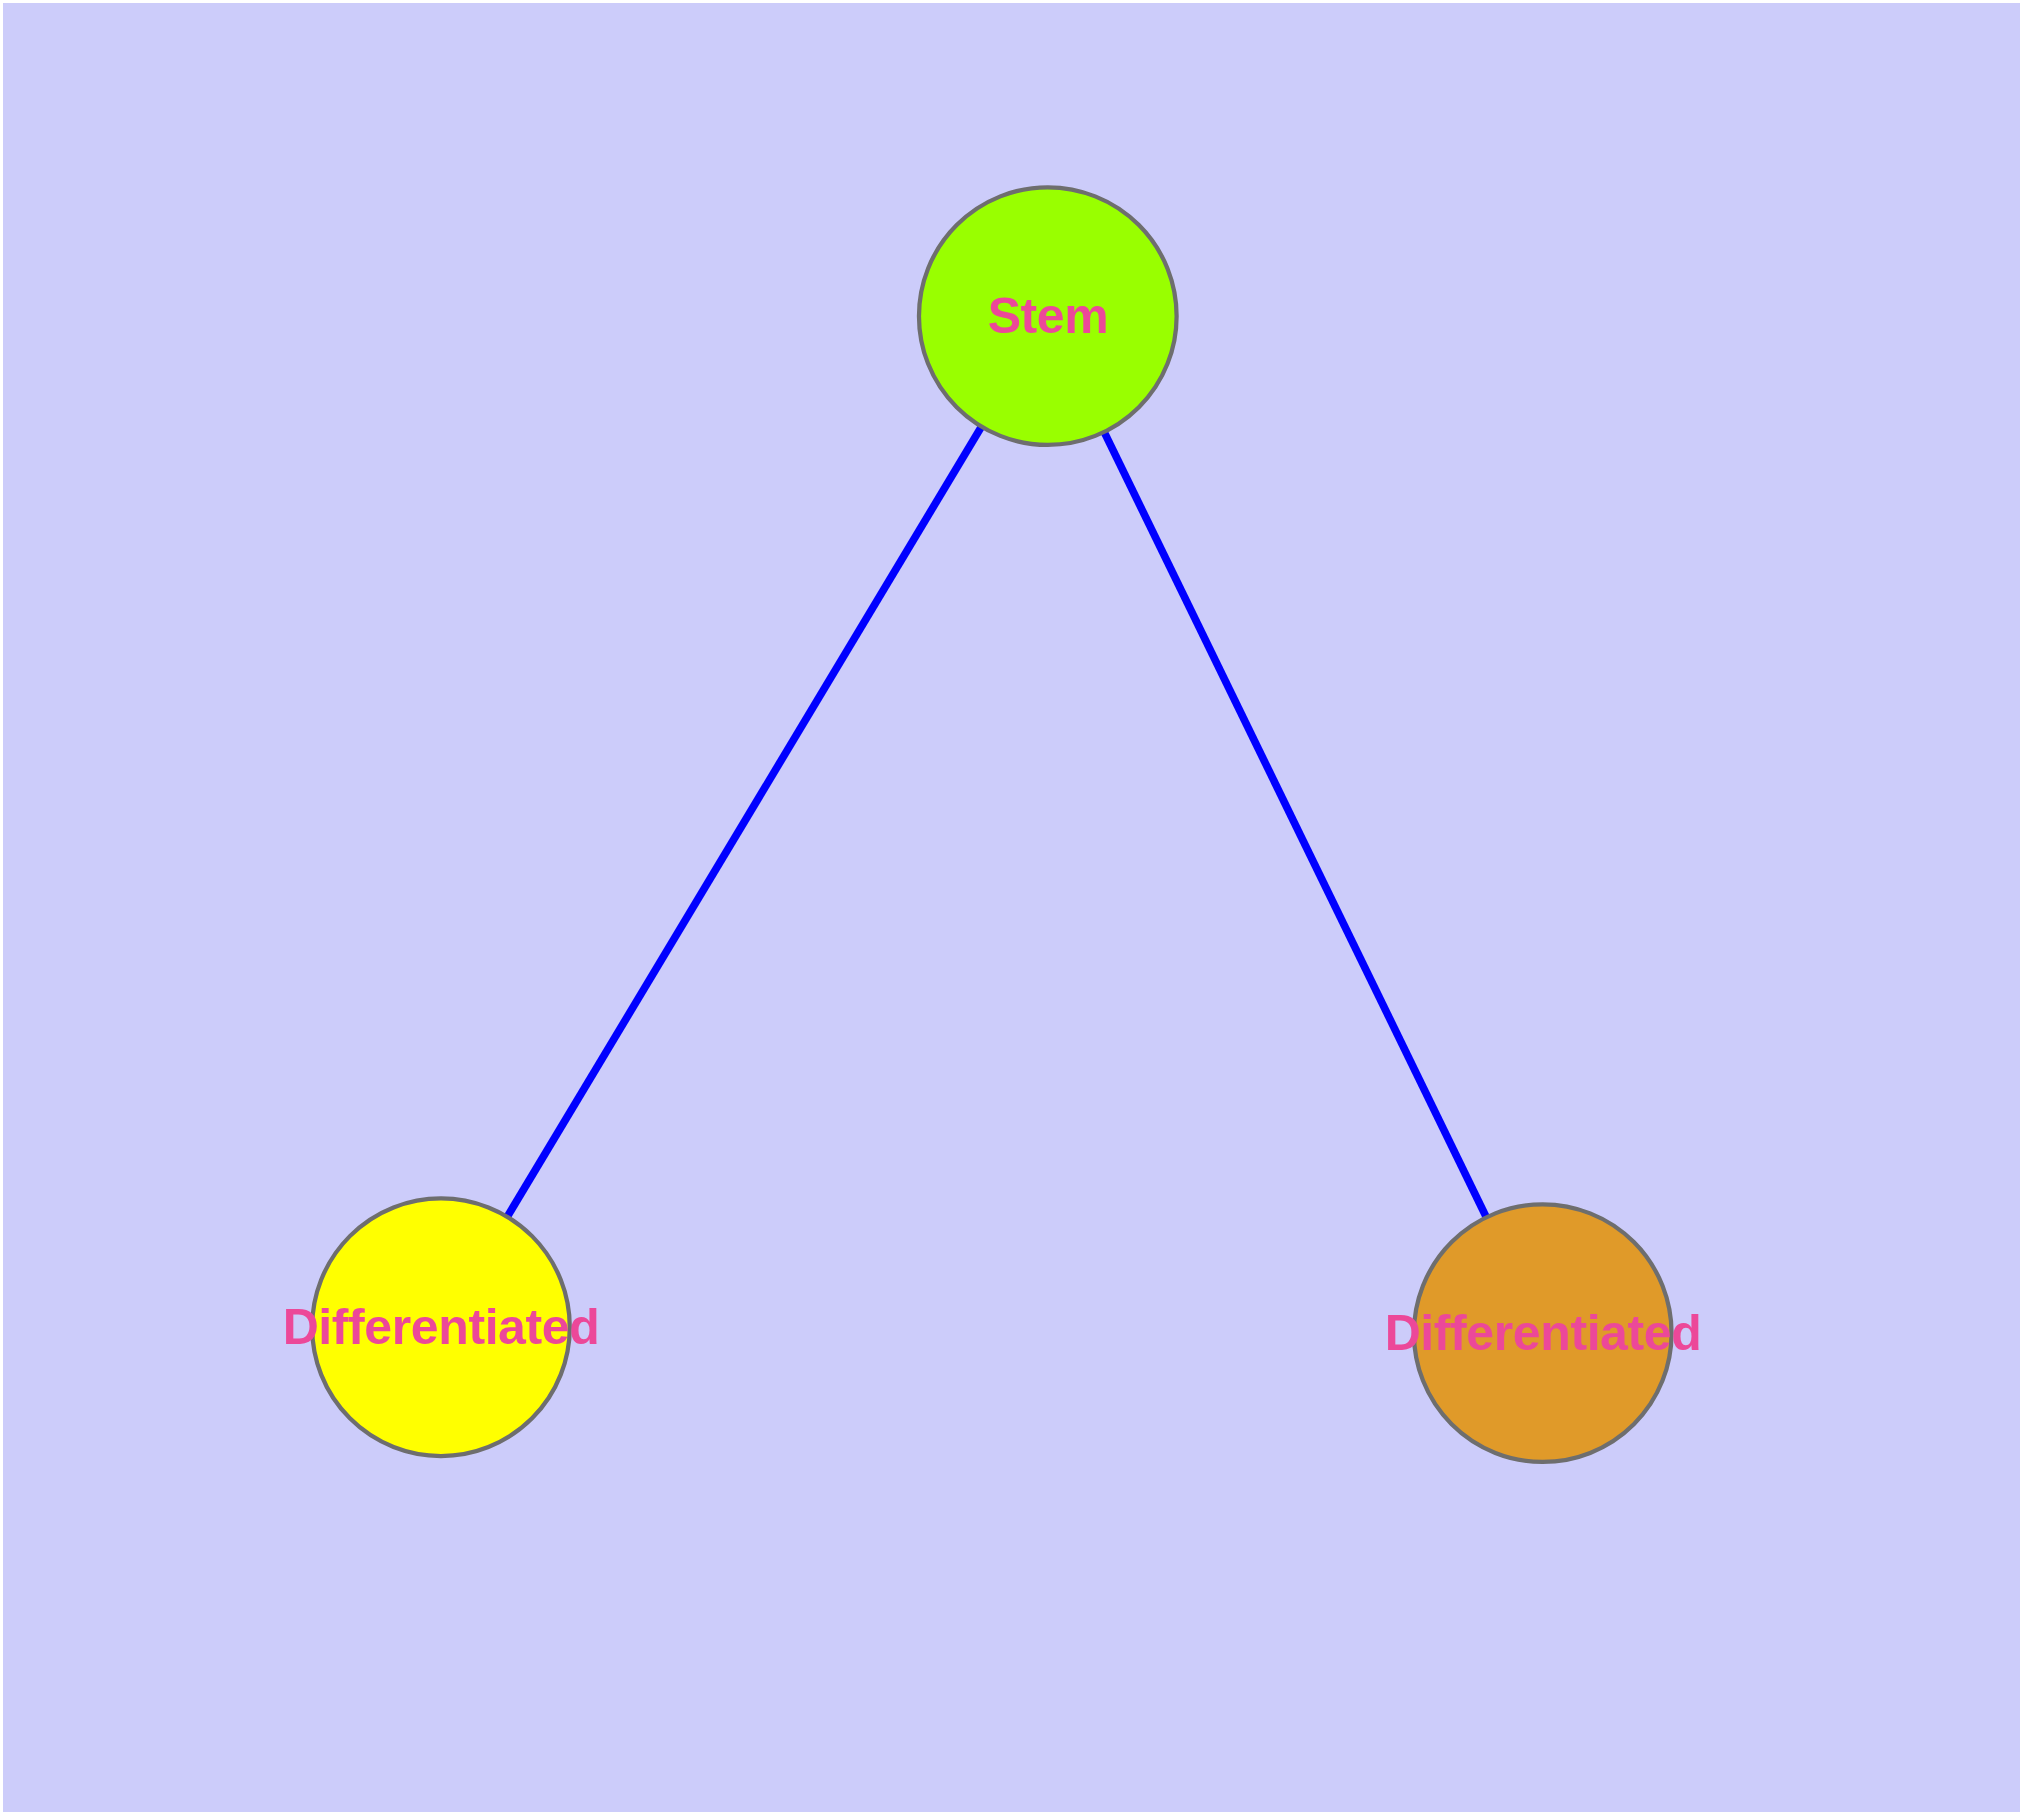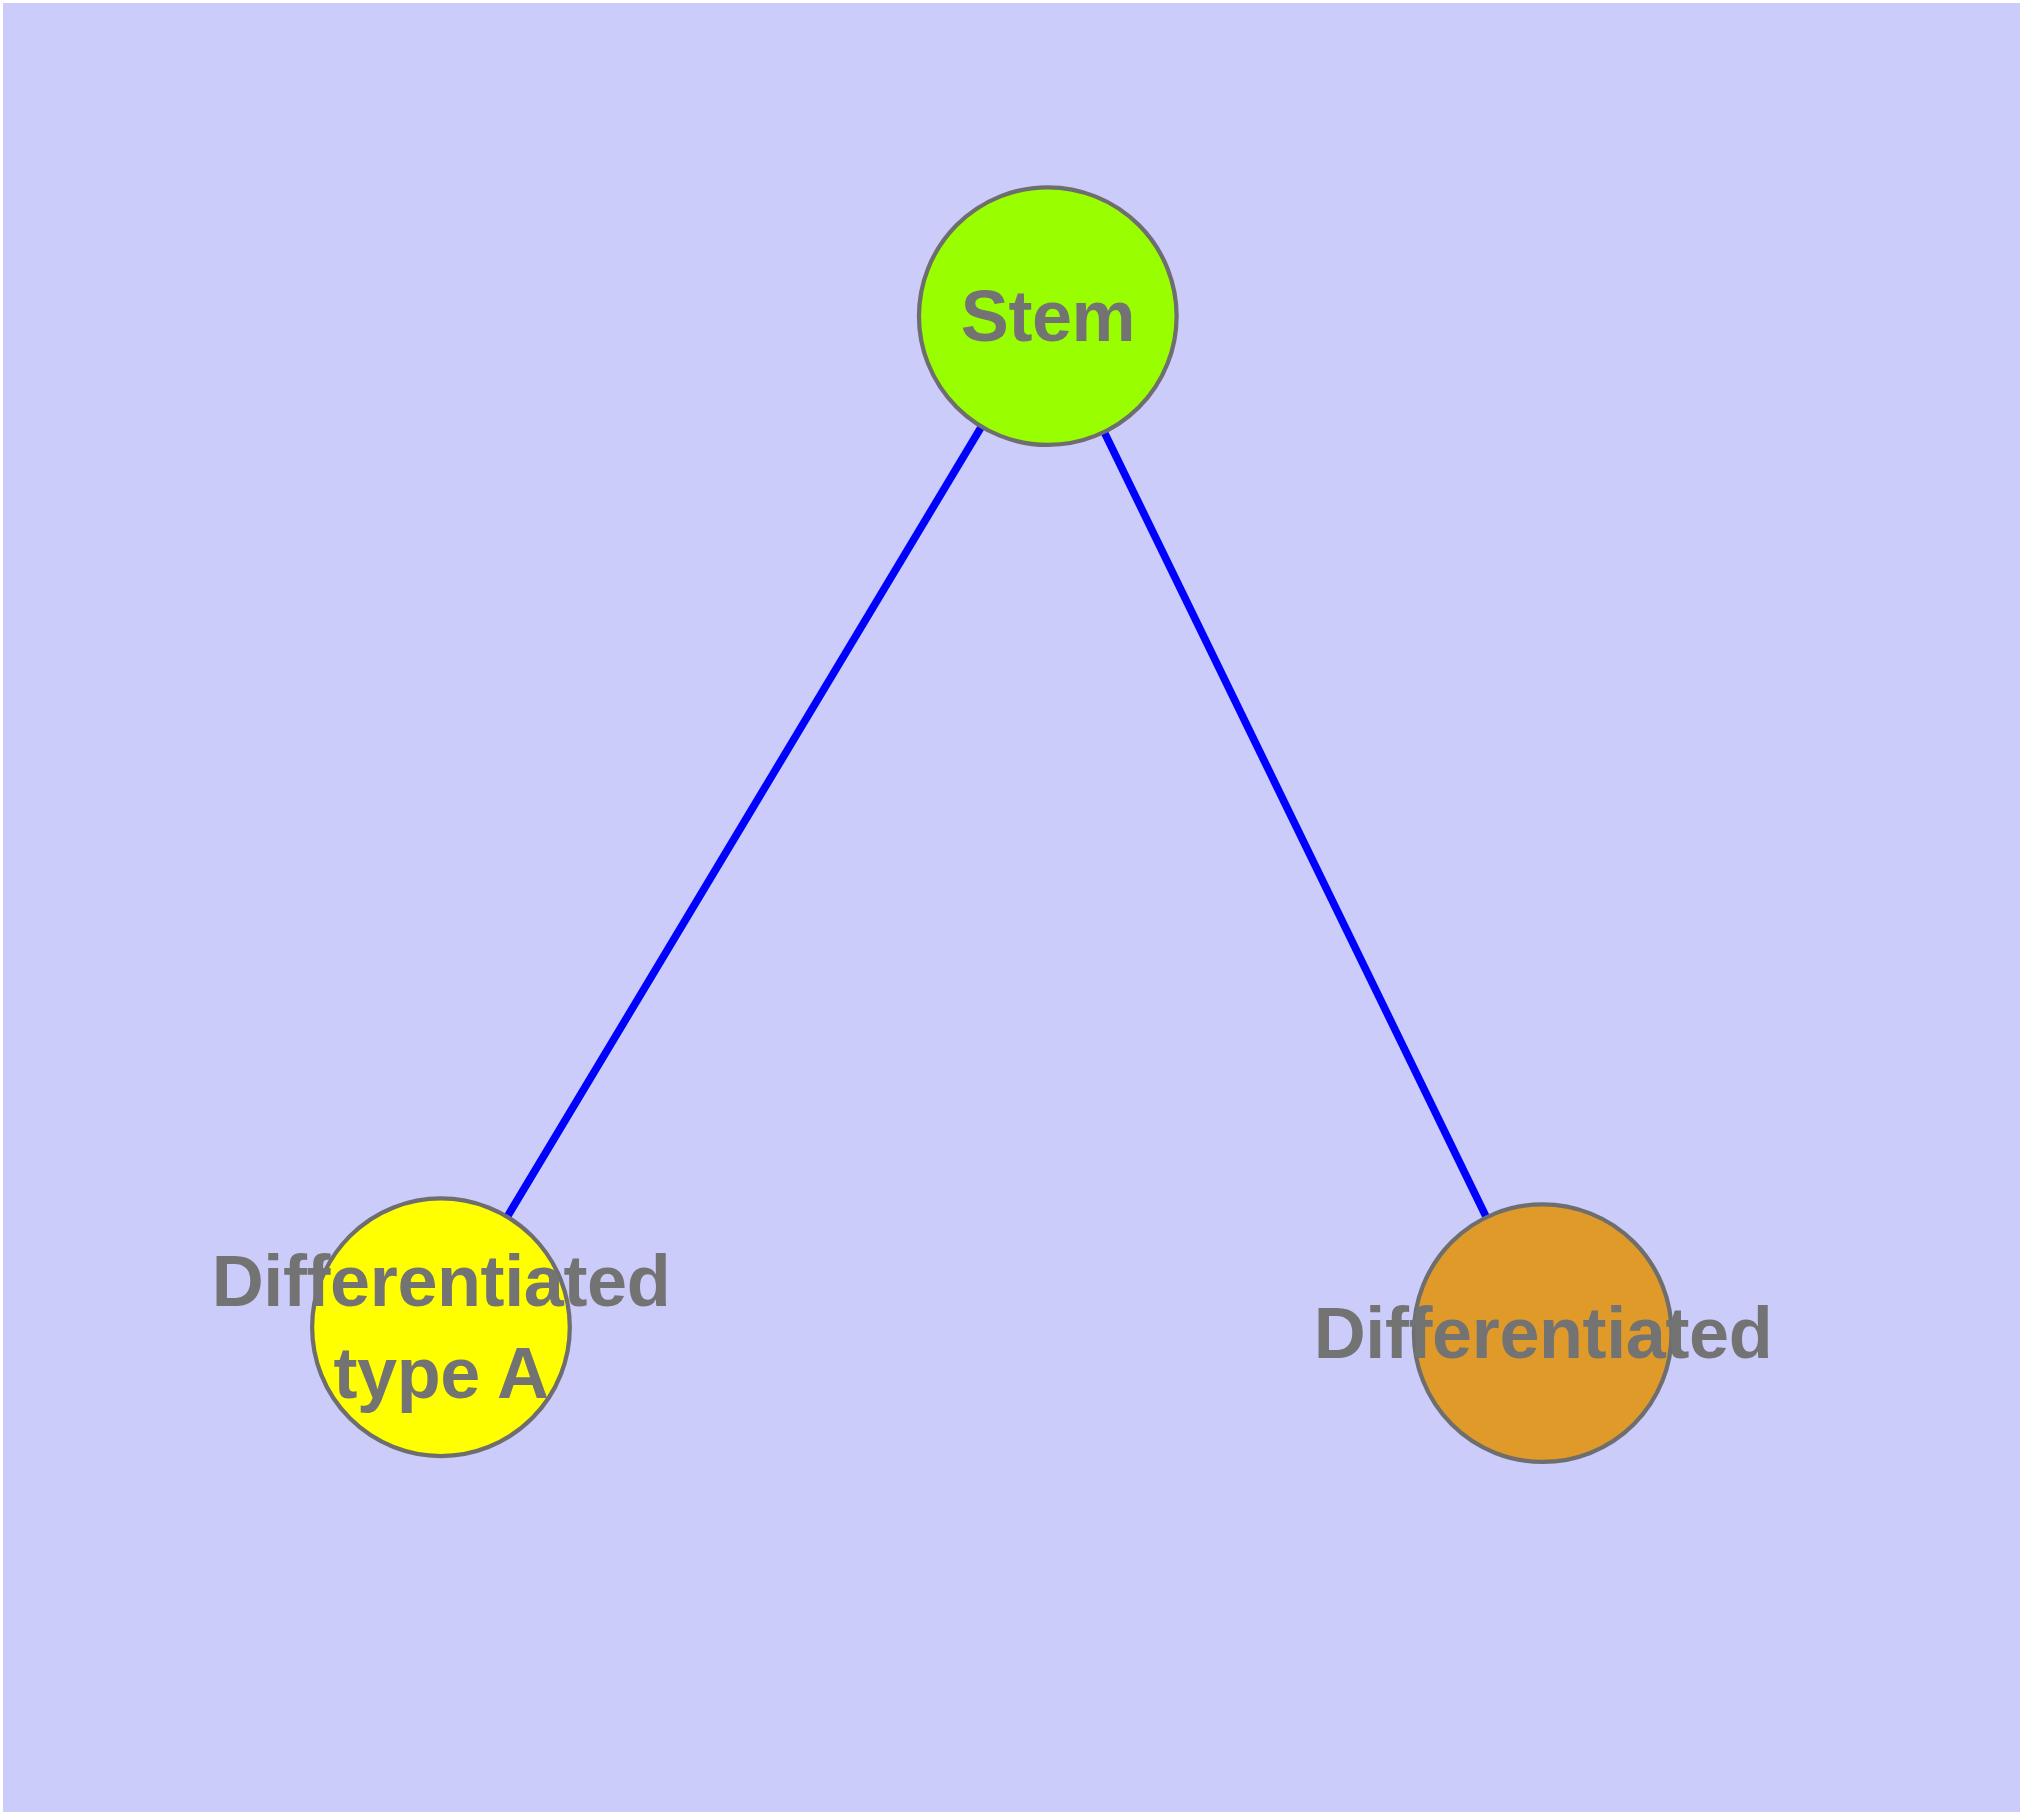--- a/index.html
+++ b/index.html
@@ -27,24 +27,24 @@
   #graph-svg {
     position: absolute;
     left: 0;
     top: 0;
     width: 2021px;
     height: 1812px;
     overflow: visible;
   }
   .node-label {
     position: absolute;
-    color: #737373;
+    color: #ec4899;
     font-family: "Liberation Sans", sans-serif;
     font-weight: bold;
-    font-size: 72px;
+    font-size: 50px;
     line-height: 92px;
     text-align: center;
     white-space: pre;
     transform: translate(-50%, -50%);
     pointer-events: none;
     letter-spacing: -0.4px;
   }
 </style>
 </head>
 <body>
@@ -59,17 +59,17 @@
       </g>
     <g id="nodes-layer">
         <circle cx="1236" cy="373" r="152" fill="#99ff00" stroke="#6e6e6e" stroke-width="5"></circle>
         <circle cx="520" cy="1566" r="152" fill="#ffff00" stroke="#6e6e6e" stroke-width="5"></circle>
         <circle cx="1820" cy="1573" r="152" fill="#e09a29" stroke="#6e6e6e" stroke-width="5"></circle>
       </g>
   </svg>
 
   <div id="labels-layer">
       <div class="node-label" style="left: 1048px; top: 316px;"><span>Stem</span></div>
-      <div class="node-label" style="left: 441px; top: 1327px;"><span>Differentiated</span><br><span>type A</span></div>
+      <div class="node-label" style="left: 441px; top: 1327px;"><span>Differentiated</span><br></div>
       <div class="node-label" style="left: 1543px; top: 1333px;"><span>Differentiated</span><br></div>
     </div>
 </div>
 
 
 </body></html>

